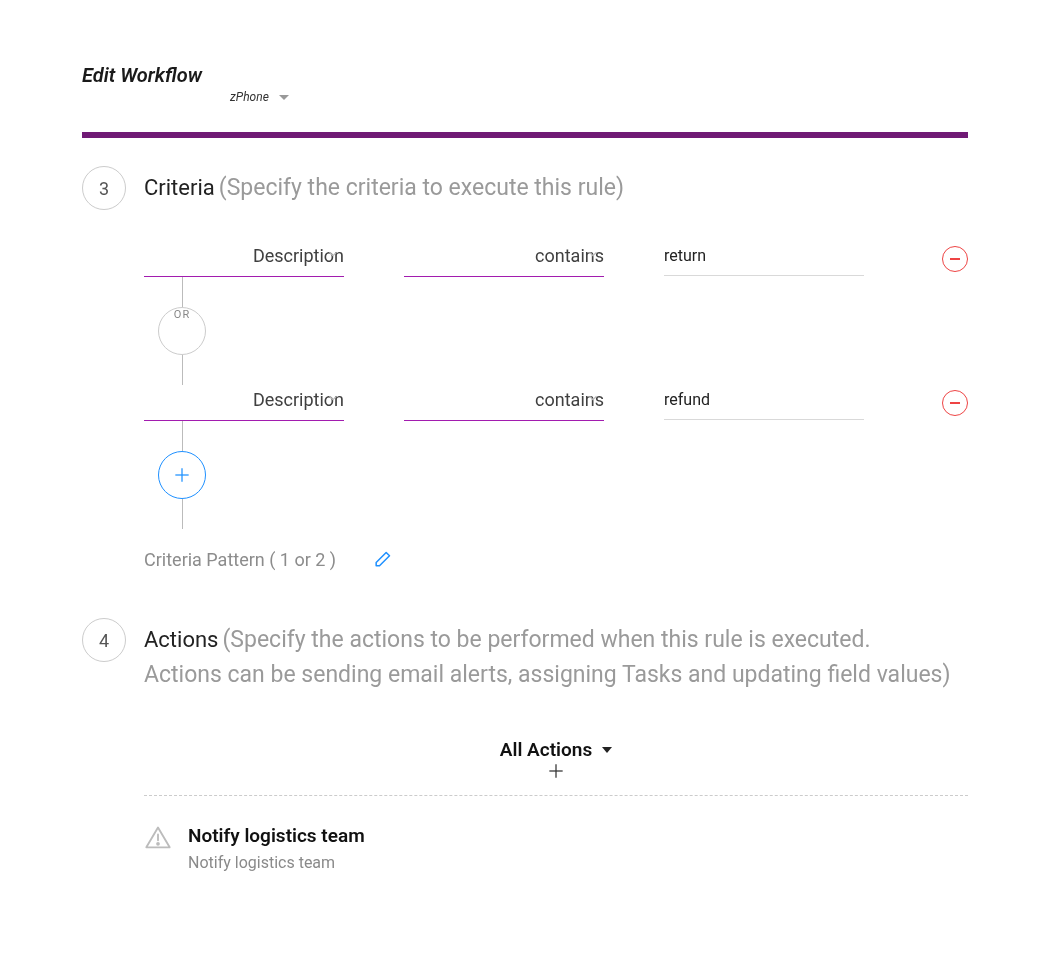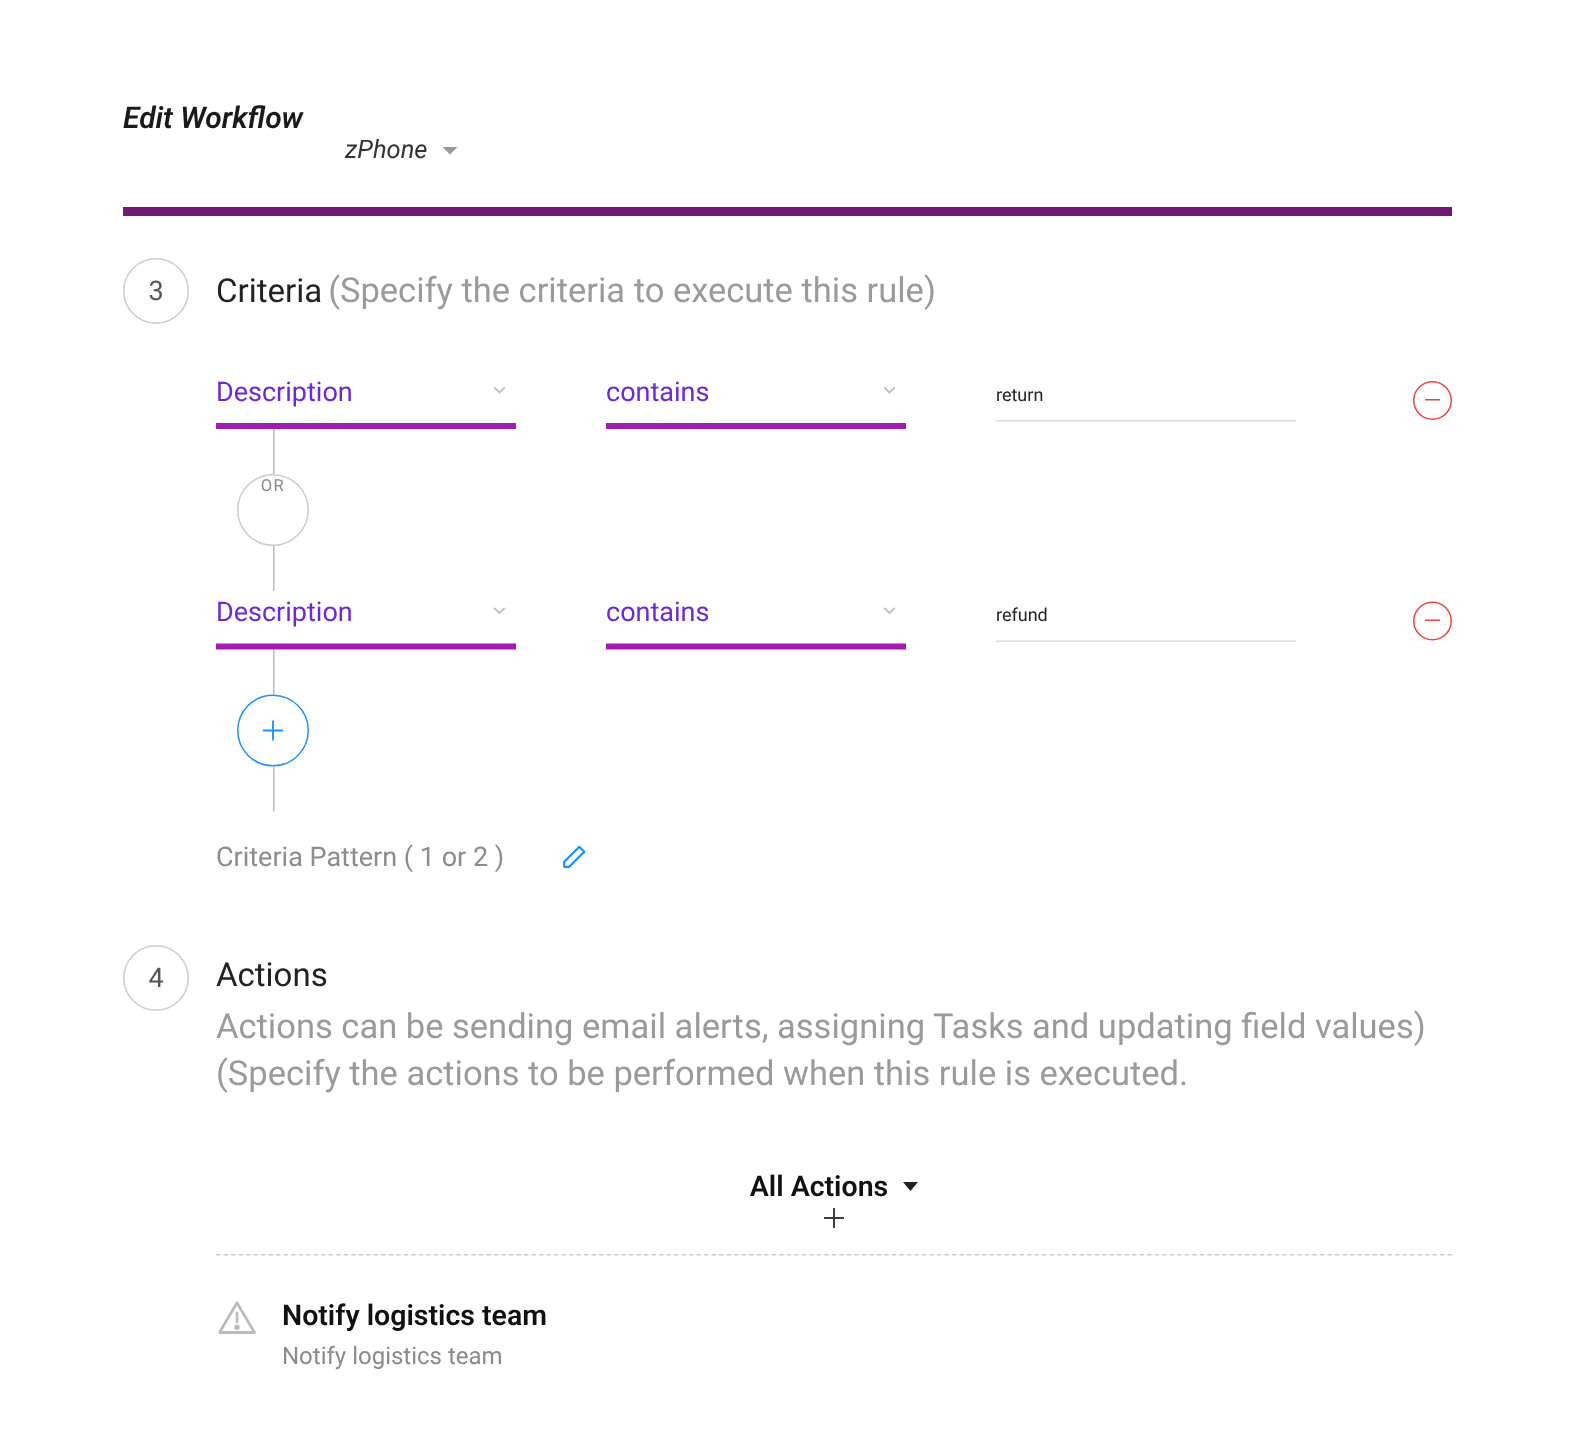--- a/index.html
+++ b/index.html
@@ -1,34 +1,34 @@
 <!DOCTYPE html>
 <html><head>
 <meta charset="utf-8">
 <style>
   * { box-sizing: border-box; margin: 0; padding: 0; }
   html, body { width: 1050px; height: 966px; background: #fff; font-family: -apple-system, BlinkMacSystemFont, "Segoe UI", Roboto, "Helvetica Neue", Arial, sans-serif; color: #111; }
   .page { padding: 46px 82px 40px 82px; }
   .header { display: flex; align-items: center; gap: 28px; padding-bottom: 28px; border-bottom: 6px solid #701a75; font-style: italic; }
   .header-title { font-size: 20px; font-weight: 600; color: #1a1a1a; }
-  .dropdown { display: inline-flex; align-items: center; gap: 10px; font-size: 17px; color: #333; cursor: pointer; margin-top: 44px; }
+  .dropdown { display: inline-flex; align-items: center; gap: 10px; font-size: 12px; color: #333; cursor: pointer; margin-top: 44px; }
   .caret-down { display: inline-block; width: 0; height: 0; border-left: 5px solid transparent; border-right: 5px solid transparent; border-top: 5px solid #999; }
   .section { display: flex; align-items: flex-start; gap: 18px; margin-top: 28px; }
   .step-circle { flex: 0 0 auto; width: 44px; height: 44px; border: 1px solid #ccc; border-radius: 50%; display: flex; align-items: center; justify-content: center; font-size: 18px; color: #555; }
   .section-body { flex: 1 1 auto; padding-top: 8px; }
   .section-heading { display: flex; align-items: baseline; flex-wrap: wrap; gap: 4px; }
   .section-title { font-size: 22px; color: #222; font-weight: 400; }
   .section-subtitle { font-size: 23px; color: #9a9a9a; }
   .section-subtitle.block { display: block; width: 100%; margin-top: 4px; }
   .criteria-area { margin-top: 40px; margin-left: 0; }
   .criteria-row { display: flex; align-items: center; gap: 60px; }
-  .field-select { position: relative; width: 200px; border-bottom: 4px solid #a21caf; padding: 4px 0 10px 0; font-size: 18px; color: #6d28d9; cursor: pointer; }
+  .field-select { position: relative; width: 200px; border-bottom: 1px solid #a21caf; padding: 4px 0 10px 0; font-size: 18px; color: #404040; cursor: pointer; text-align: right; }
   .field-select .chev { position: absolute; right: 4px; top: 6px; }
   .chev svg { width: 14px; height: 14px; display: block; }
-  .value-input { width: 200px; border: none; border-bottom: 1px solid #d9d9d9; padding: 4px 0 10px 0; font-size: 12px; color: #222; outline: none; background: transparent; font-family: inherit; }
+  .value-input { width: 200px; border: none; border-bottom: 1px solid #d9d9d9; padding: 4px 0 10px 0; font-size: 16px; color: #222; outline: none; background: transparent; font-family: inherit; }
   .remove-btn { width: 26px; height: 26px; border: 1.5px solid #e44; border-radius: 50%; display: flex; align-items: center; justify-content: center; cursor: pointer; margin-left: auto; }
   .remove-btn .minus { width: 10px; height: 1.5px; background: #e44; }
   .connector-wrap { display: flex; flex-direction: column; align-items: center; width: 48px; margin-left: 14px; }
   .connector-line { width: 1px; height: 30px; background: #bbb; }
   .or-circle { width: 48px; height: 48px; border: 1px solid #ccc; border-radius: 50%; display: flex; align-items: flex-start; justify-content: center; font-size: 11px; color: #888; letter-spacing: 1px; cursor: pointer; }
   .add-circle { width: 48px; height: 48px; border: 1.5px solid #1e90ff; border-radius: 50%; display: flex; align-items: center; justify-content: center; cursor: pointer; }
   .add-circle svg { width: 20px; height: 20px; display: block; }
   .pattern-row { margin-top: 20px; display: flex; align-items: flex-end; gap: 36px; font-size: 18px; color: #8c8c8c; }
   .pencil-icon svg { width: 20px; height: 20px; display: block; }
   .actions-section { margin-top: 48px; }
@@ -144,22 +144,22 @@
         </div>
       </div>
     </div>
   </div>
 
   <div class="section actions-section">
     <div class="step-circle">4</div>
     <div class="section-body">
       <div class="section-heading">
         <span class="section-title">Actions</span>
+        <span class="section-subtitle">(Specify the actions to be performed when this rule is executed.</span>
         <span class="section-subtitle block">Actions can be sending email alerts, assigning Tasks and updating field values)</span>
-        <span class="section-subtitle">(Specify the actions to be performed when this rule is executed.</span>
       </div>
 
       <div class="actions-bar">
         <div class="actions-bar-left">
           <span>All Actions</span>
           <span class="caret-solid"></span>
         </div>
         <div class="add-action">
           <span>
             <svg viewBox="0 0 24 24" fill="none" stroke="#333" stroke-width="1.5">

